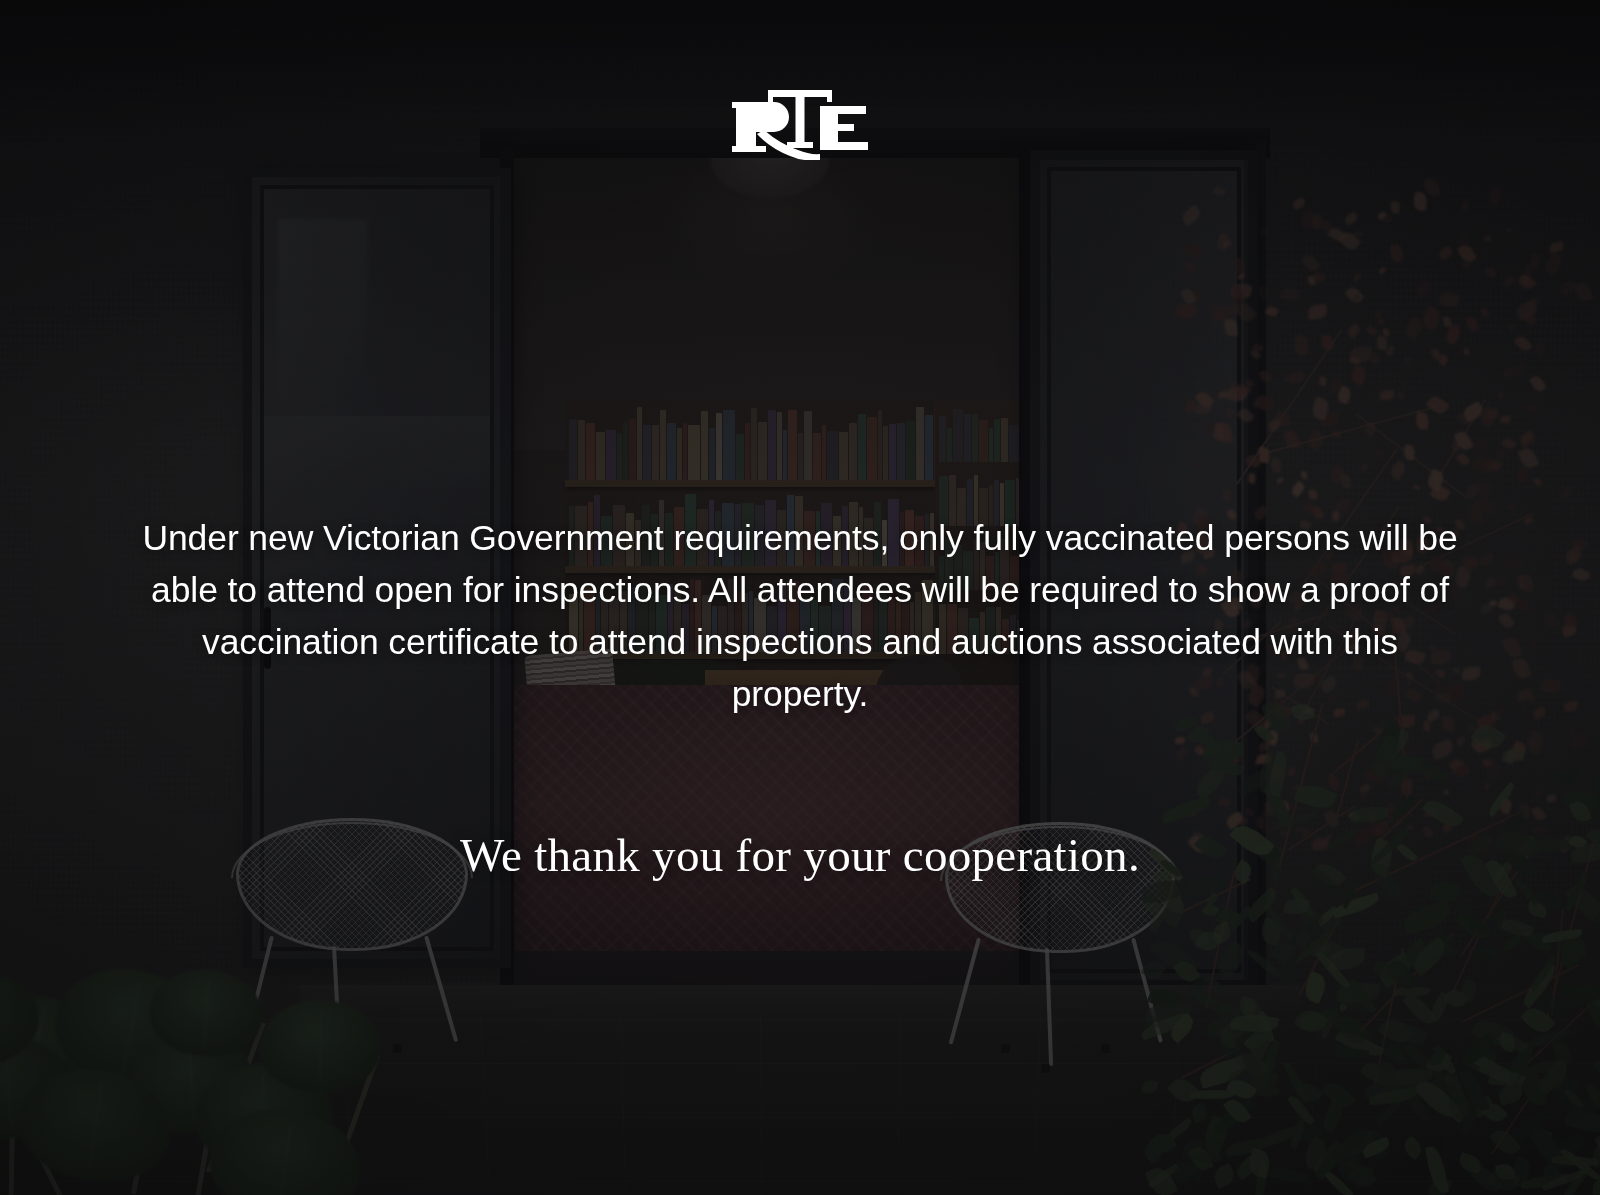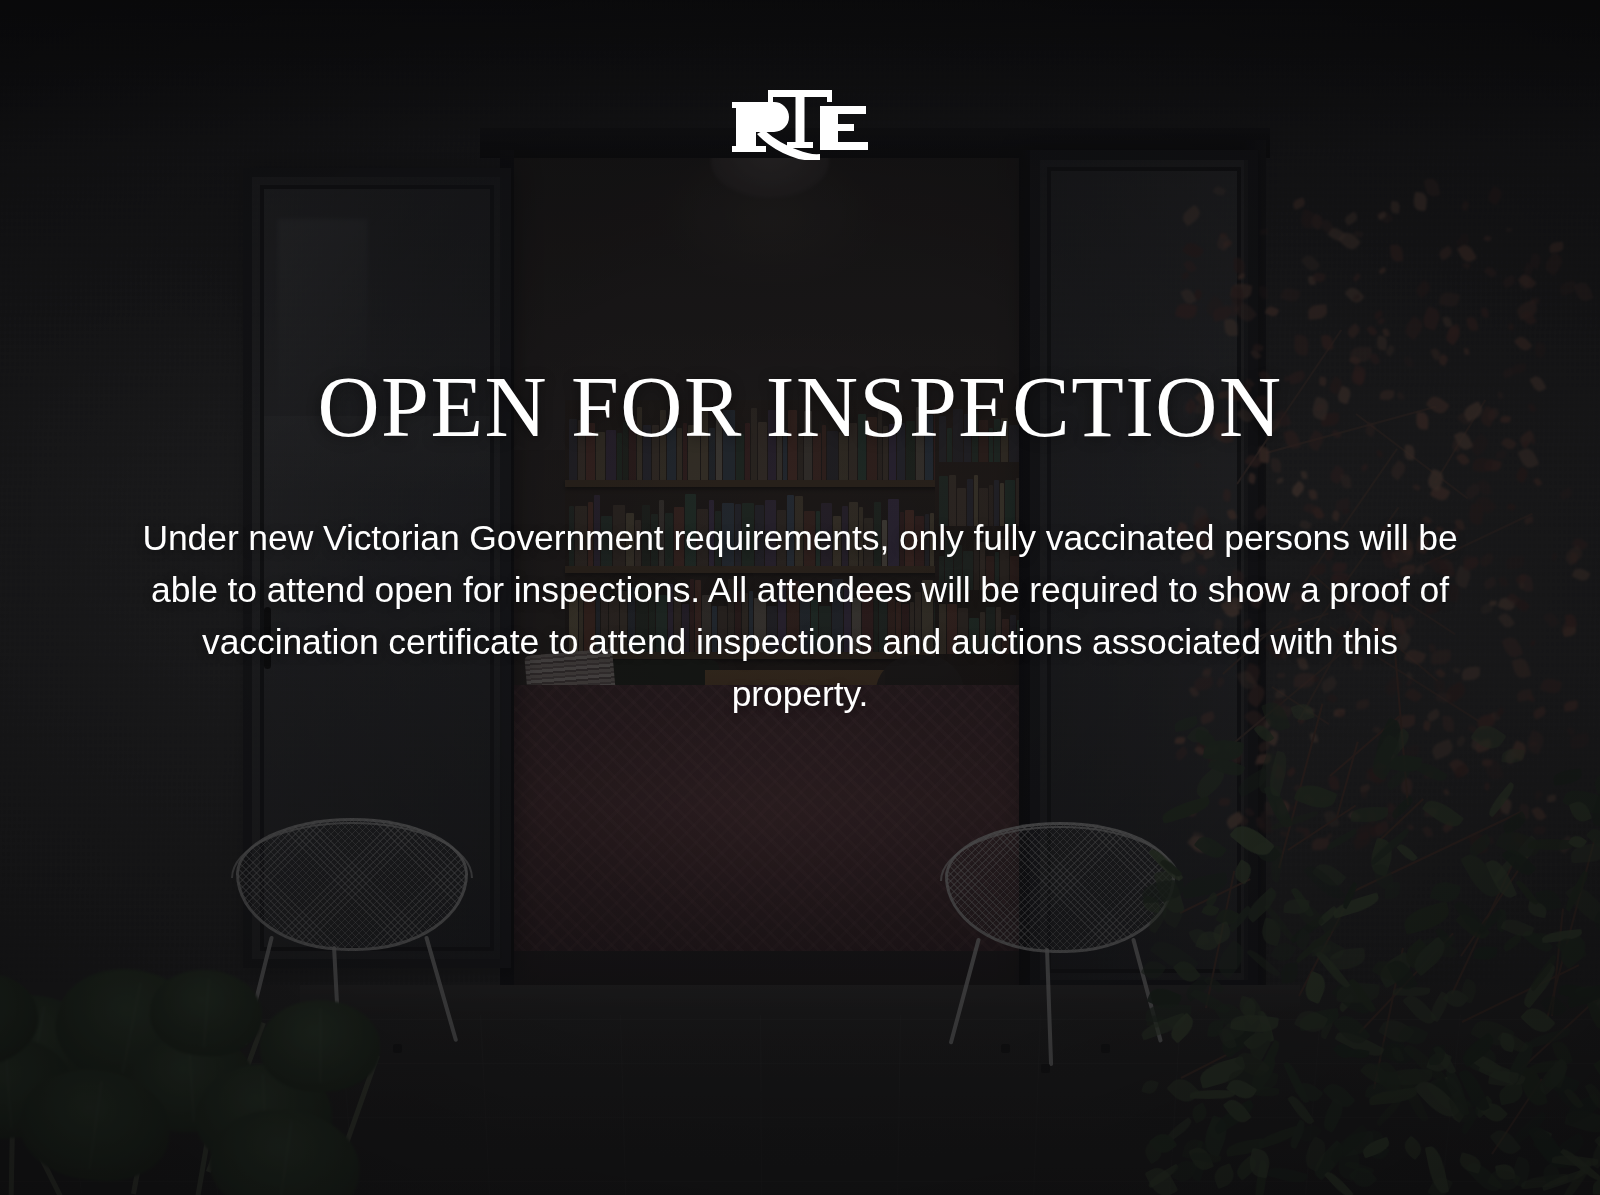--- a/index.html
+++ b/index.html
@@ -1466,18 +1466,18 @@
         <g fill="#ffffff">
           <rect x="104" y="22" width="42" height="8"></rect>
           <rect x="104" y="22" width="14" height="44"></rect>
           <rect x="104" y="40" width="30" height="7"></rect>
           <rect x="104" y="58" width="44" height="8"></rect>
           <rect x="100" y="22" width="8" height="44"></rect>
         </g>
       </svg>
     </div>
 
-    <h1 class="headline">OPEN FOR INSPECTION</h1>
 
     <p class="body-copy">Under new Victorian Government requirements, only fully vaccinated persons will be able to attend open for inspections. All attendees will be required to show a proof of vaccination certificate to attend inspections and auctions associated with this property.</p>
 
+    <p class="signoff">We thank you for your cooperation.</p>
   </div>
 </div>
 
 </body></html>

